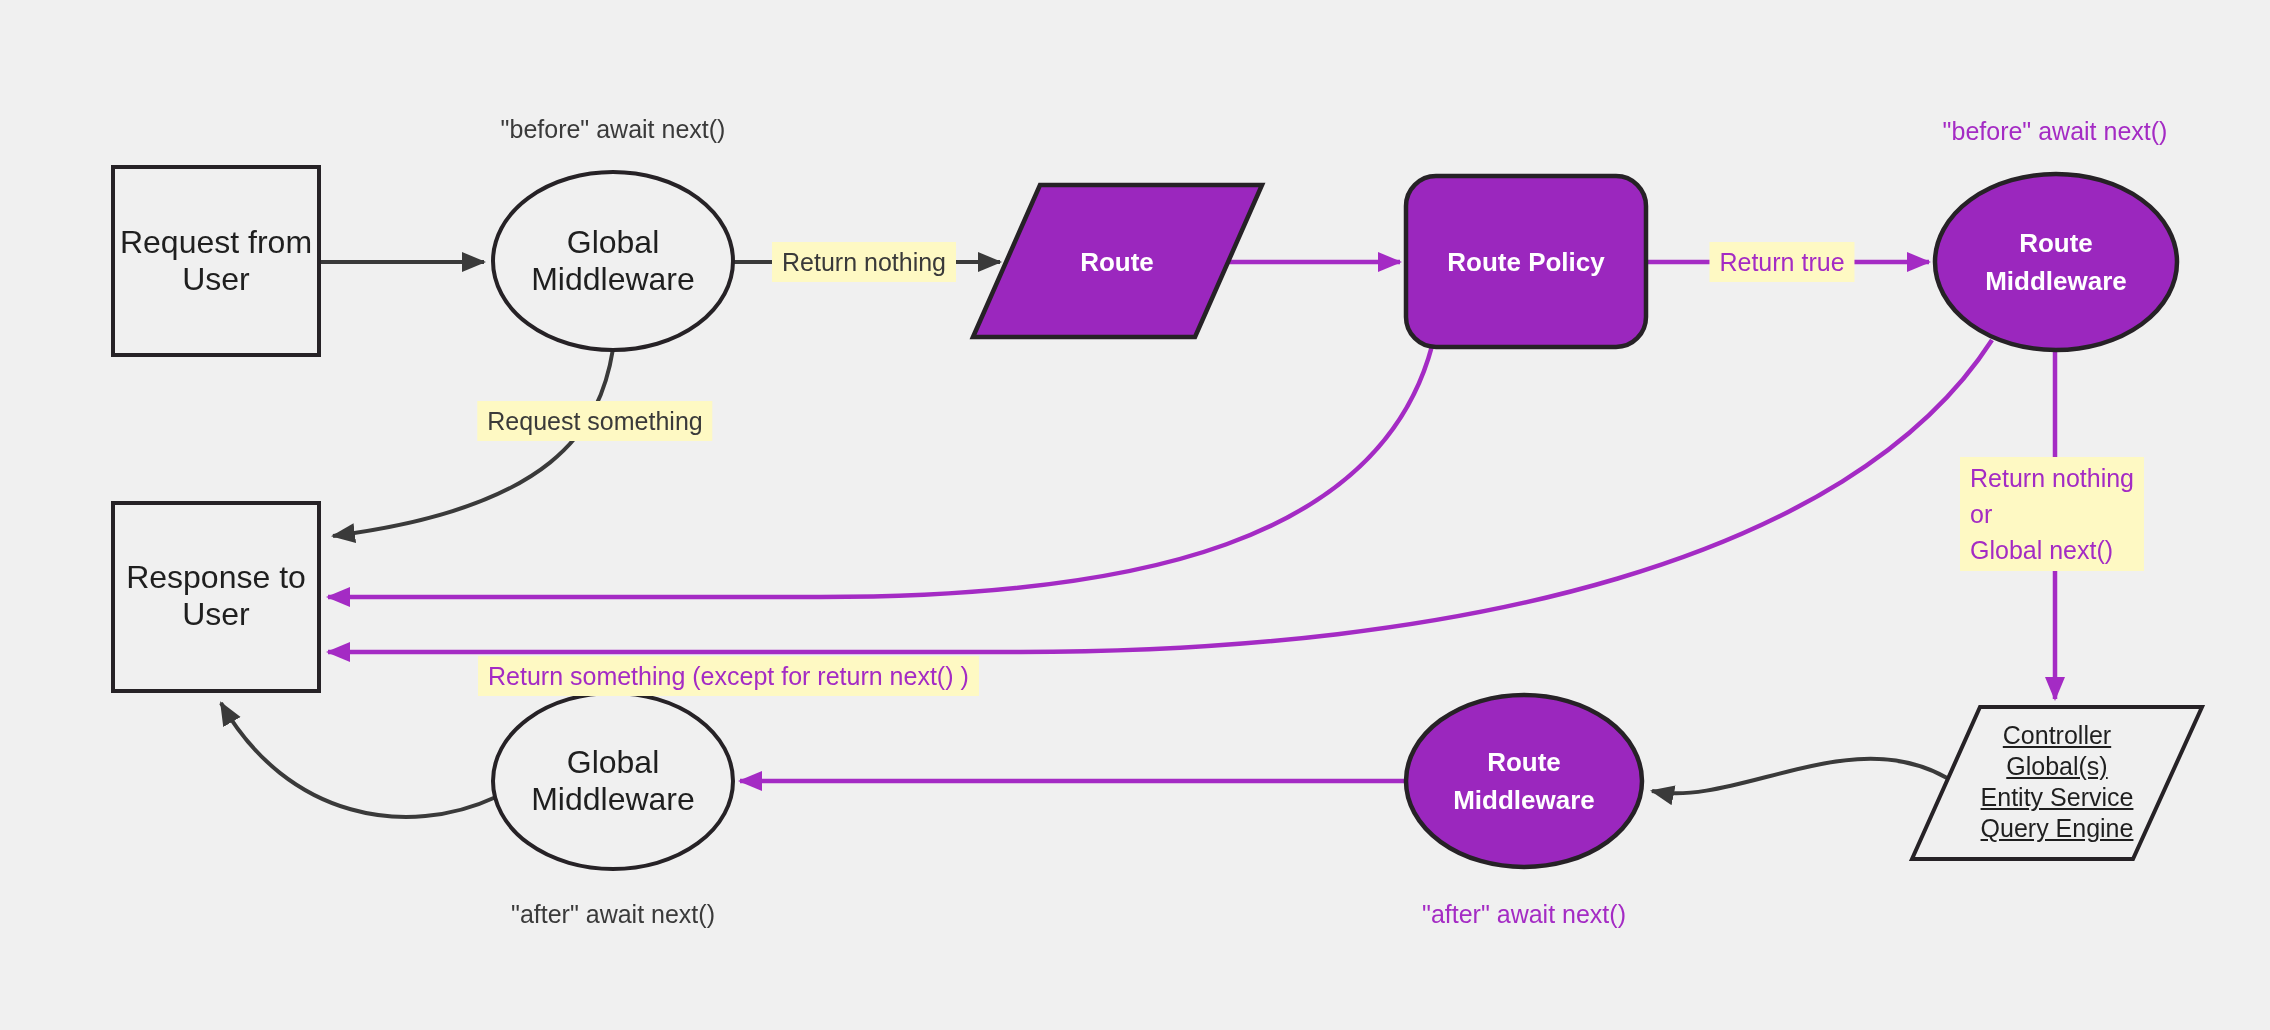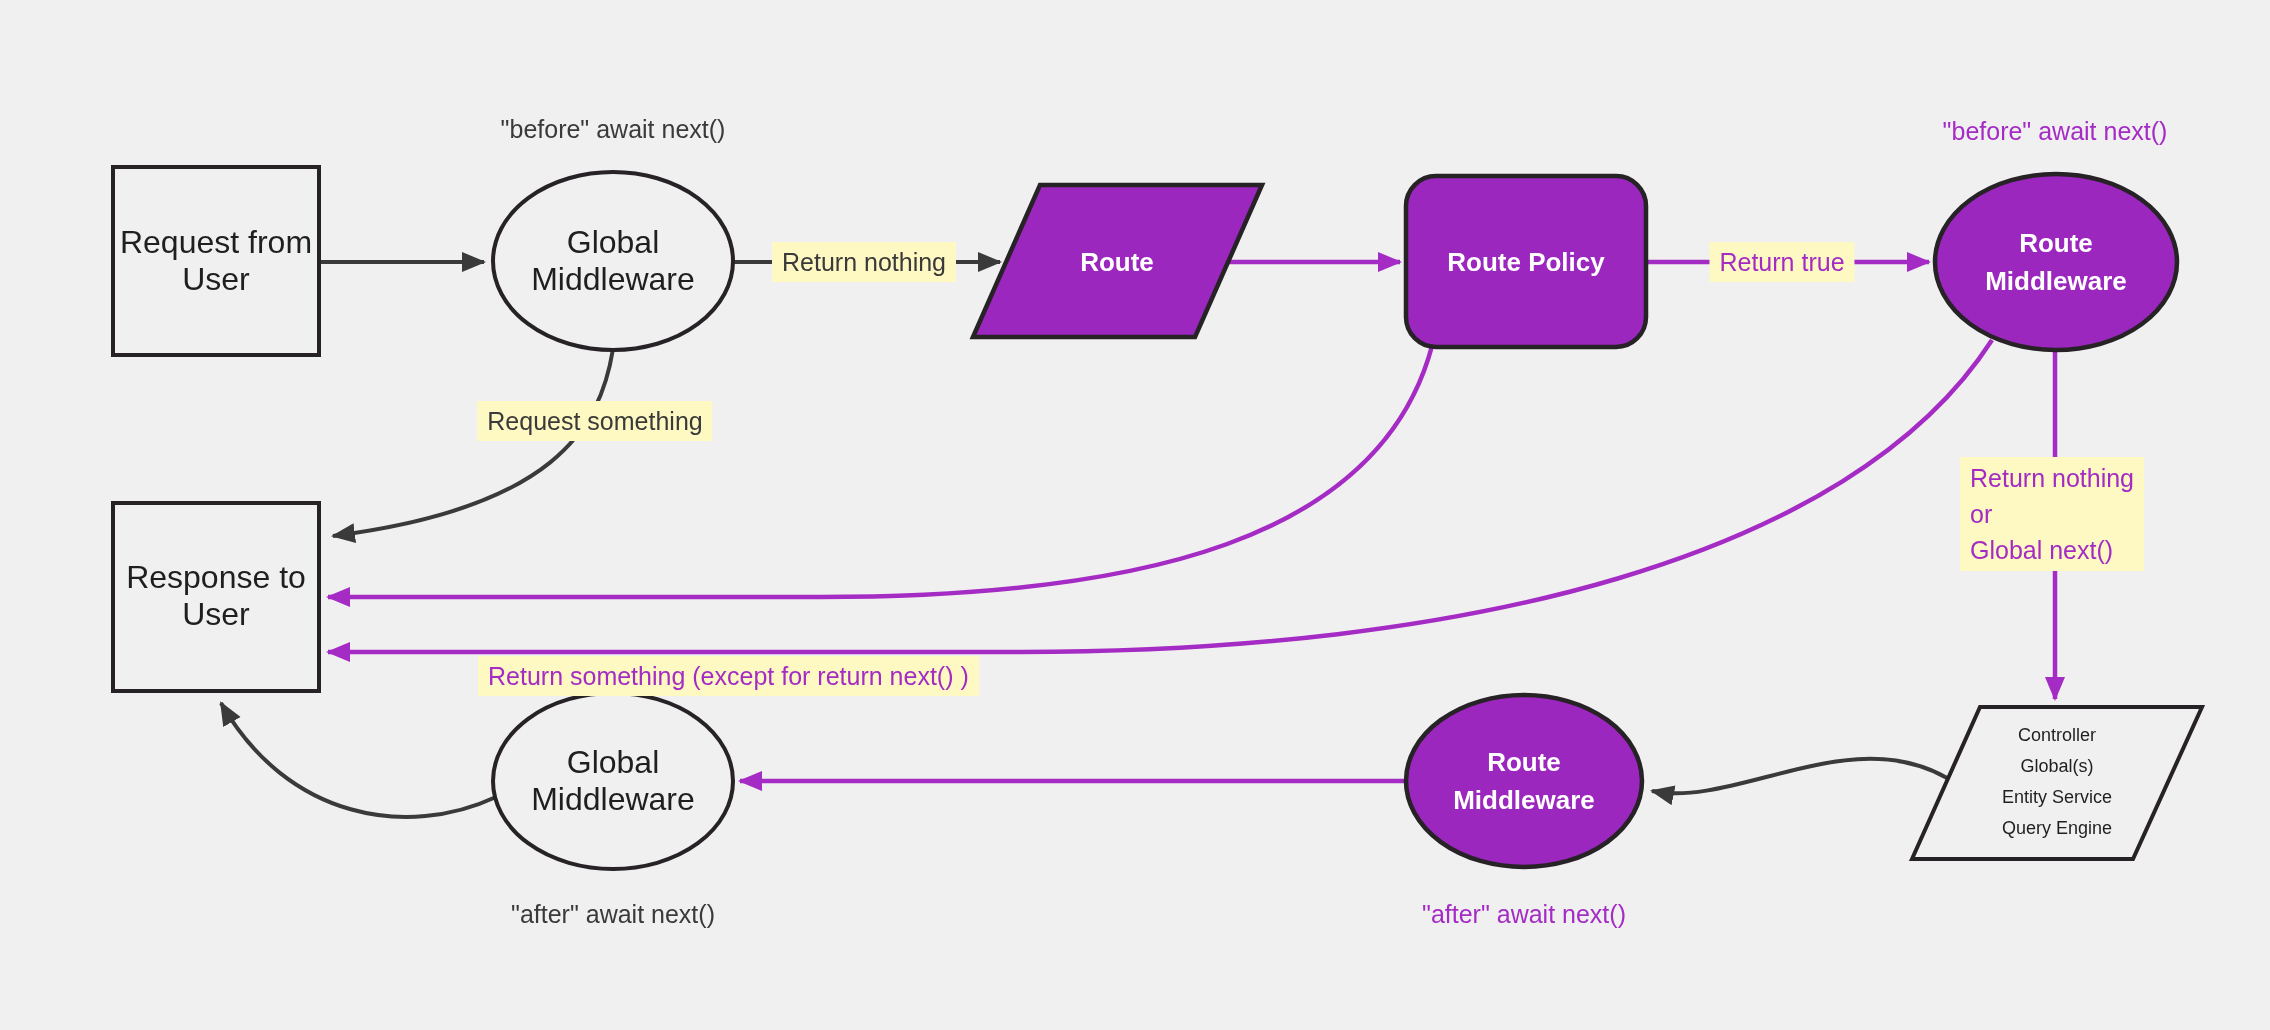--- a/index.html
+++ b/index.html
@@ -23,22 +23,23 @@
     white-space:nowrap;
   }
   .node-label span{display:block;}
   .node-label.white{
     color:#ffffff;
     font-weight:bold;
     font-size:26px;
     line-height:38px;
   }
   .node-label.small{
-    font-size:18px;
+    font-size:25px;
     line-height:31px;
+    text-decoration:underline;
   }
 
   
   .edge-label{
     position:absolute;
     transform:translate(-50%,-50%);
     background:#fef9c3;
     padding:3px 10px;
     color:#3a3a3a;
     font-size:25px;

